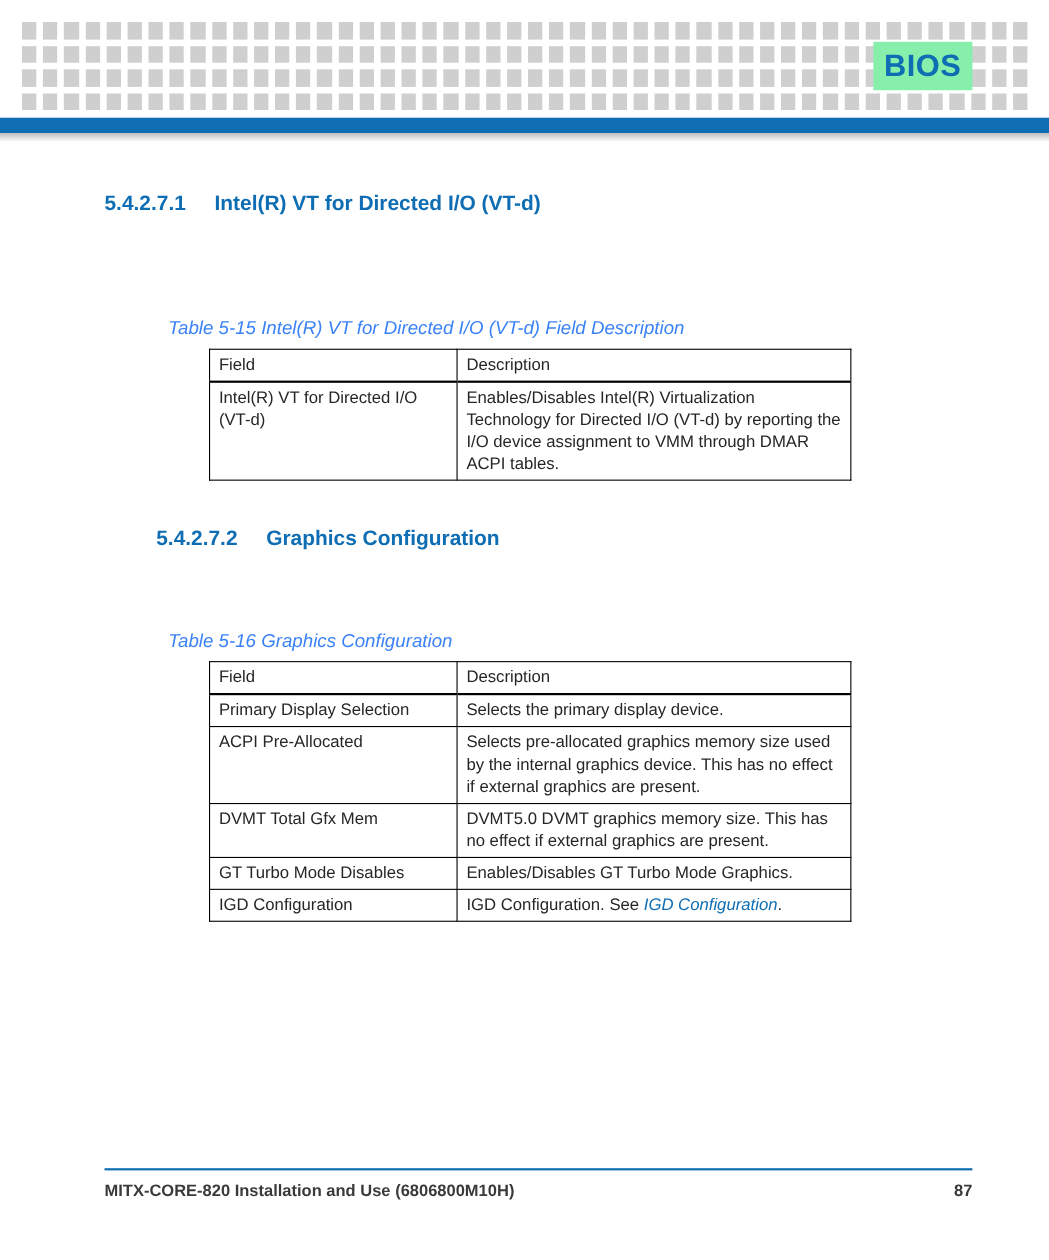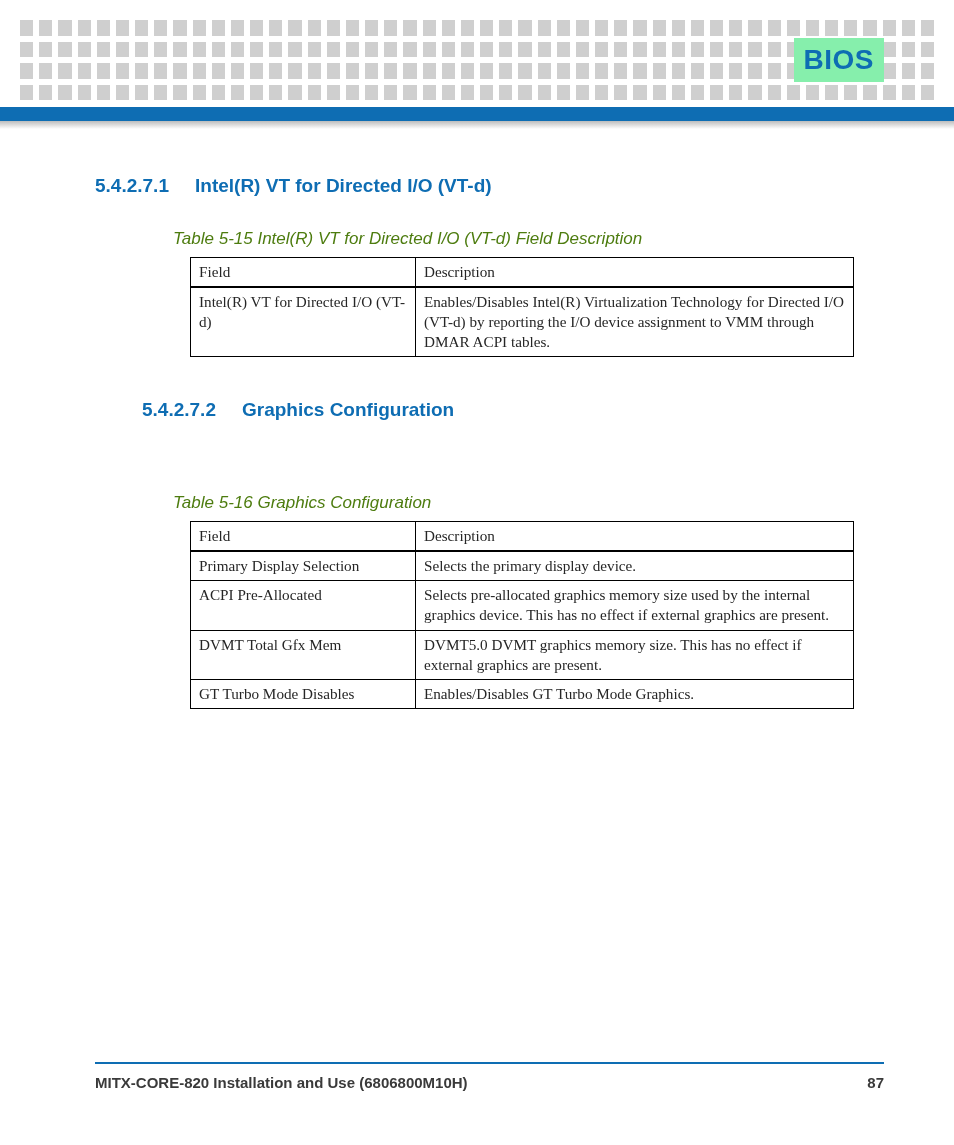--- a/index.html
+++ b/index.html
@@ -58,37 +58,36 @@
     top: 175px;
     left: 95px;
     right: 95px;
   }
   .sec-heading {
     display: flex;
     gap: 22px;
     color: #0e6db3;
     font-weight: 700;
     font-size: 19px;
-    margin-bottom: 32px;
+    margin-bottom: 92px;
   }
   .sec-heading .num { min-width: 78px; }
   .table-caption {
-    color: #4d7c0f;
+    color: #3b82f6;
     font-style: italic;
     font-size: 17px;
-    margin-left: 78px;
+    margin-left: 58px;
     margin-bottom: 8px;
   }
   table.doc {
     border-collapse: collapse;
-    width: 664px;
+    width: 584px;
     margin-left: 95px;
     margin-bottom: 42px;
     font-size: 15.2px;
-    font-family: Liberation Serif, serif;
   }
   table.doc th, table.doc td {
     border: 1.3px solid #000;
     padding: 4px 8px;
     text-align: left;
     vertical-align: top;
     font-weight: 400;
     line-height: 1.32;
   }
   table.doc thead th {
@@ -369,20 +368,24 @@
         <td>Selects pre-allocated graphics memory size used by the internal graphics device. This has no effect if external graphics are present.</td>
       </tr>
       <tr>
         <td class="col-field">DVMT Total Gfx Mem</td>
         <td>DVMT5.0 DVMT graphics memory size. This has no effect if external graphics are present.</td>
       </tr>
       <tr>
         <td class="col-field">GT Turbo Mode Disables</td>
         <td>Enables/Disables GT Turbo Mode Graphics.</td>
       </tr>
+      <tr>
+        <td class="col-field">IGD Configuration</td>
+        <td><span>IGD Configuration. See </span><span class="link">IGD Configuration</span><span>.</span></td>
+      </tr>
     </tbody>
   </table>
 
 </div>
 
 <div class="footer">
   <div class="footer-rule"></div>
   <div class="footer-text">
     <span>MITX-CORE-820 Installation and Use (6806800M10H)</span>
     <span>87</span>

